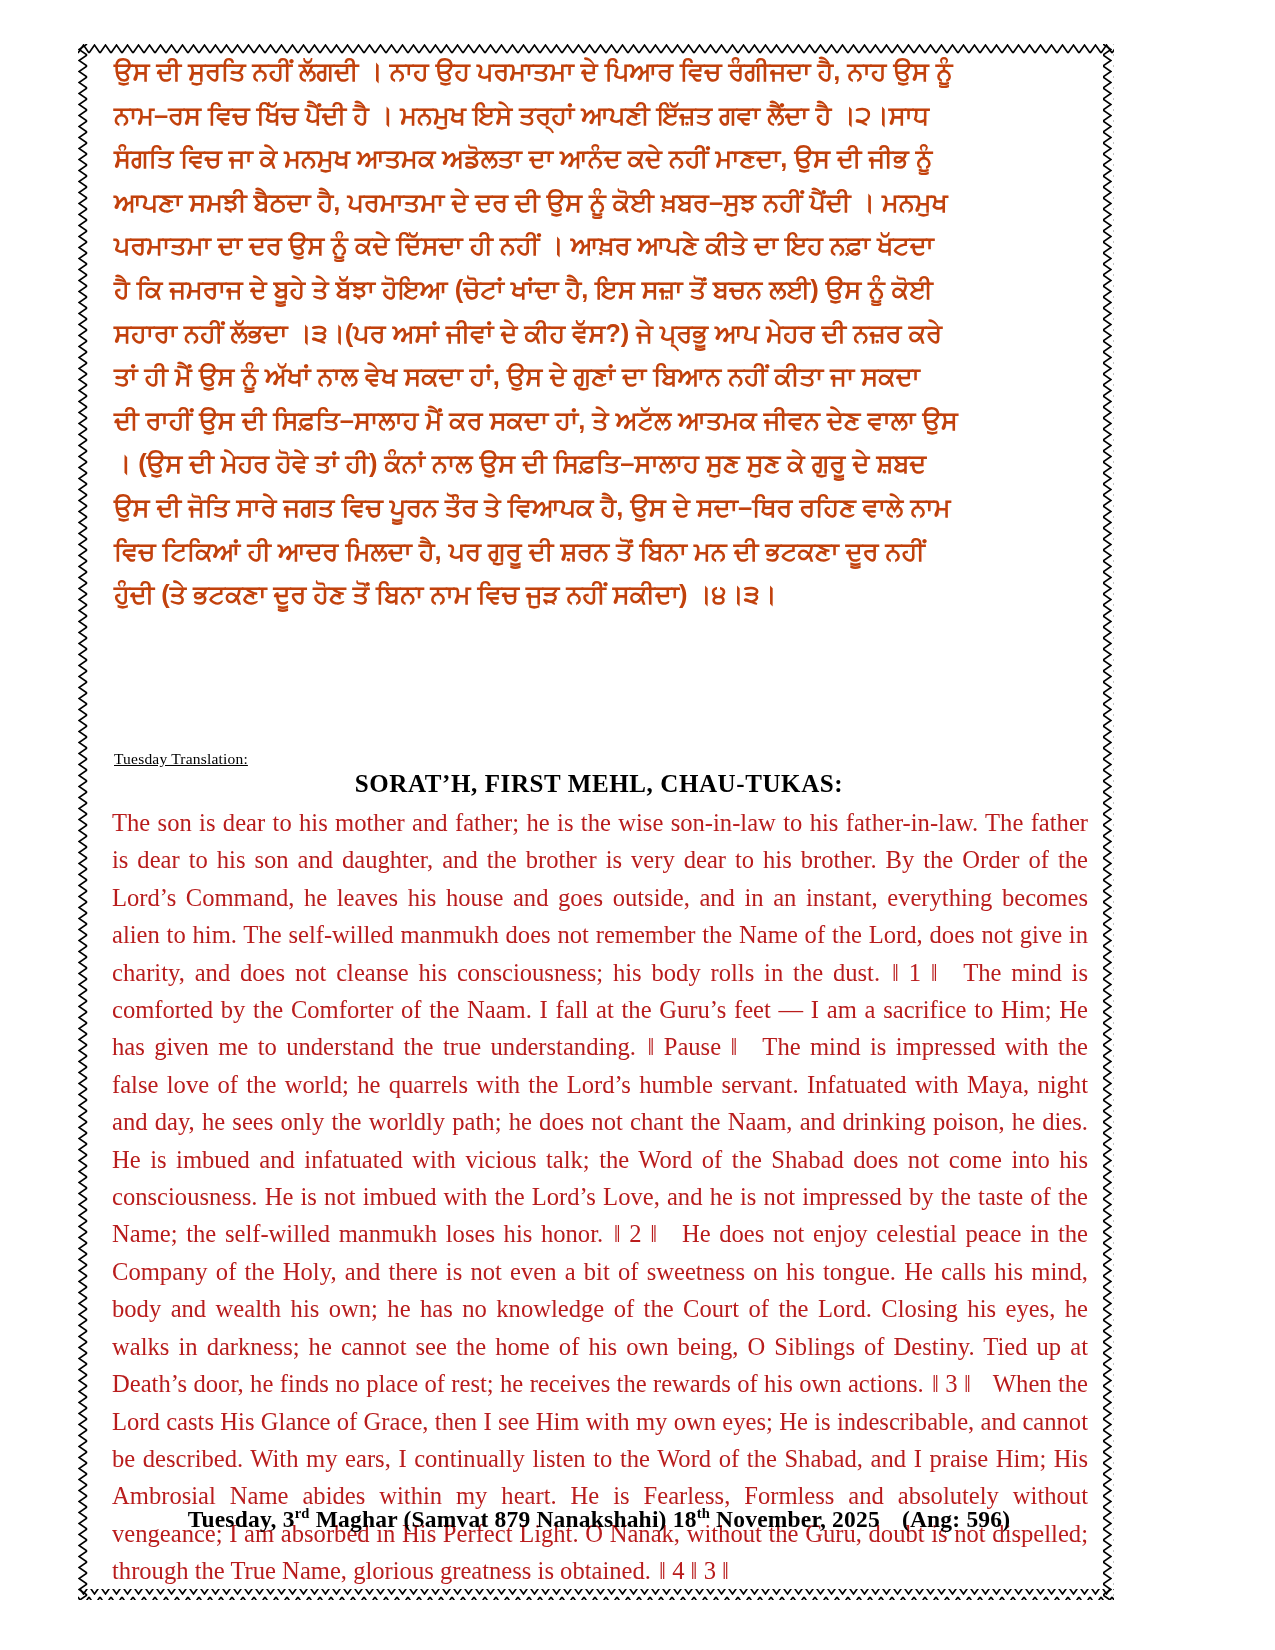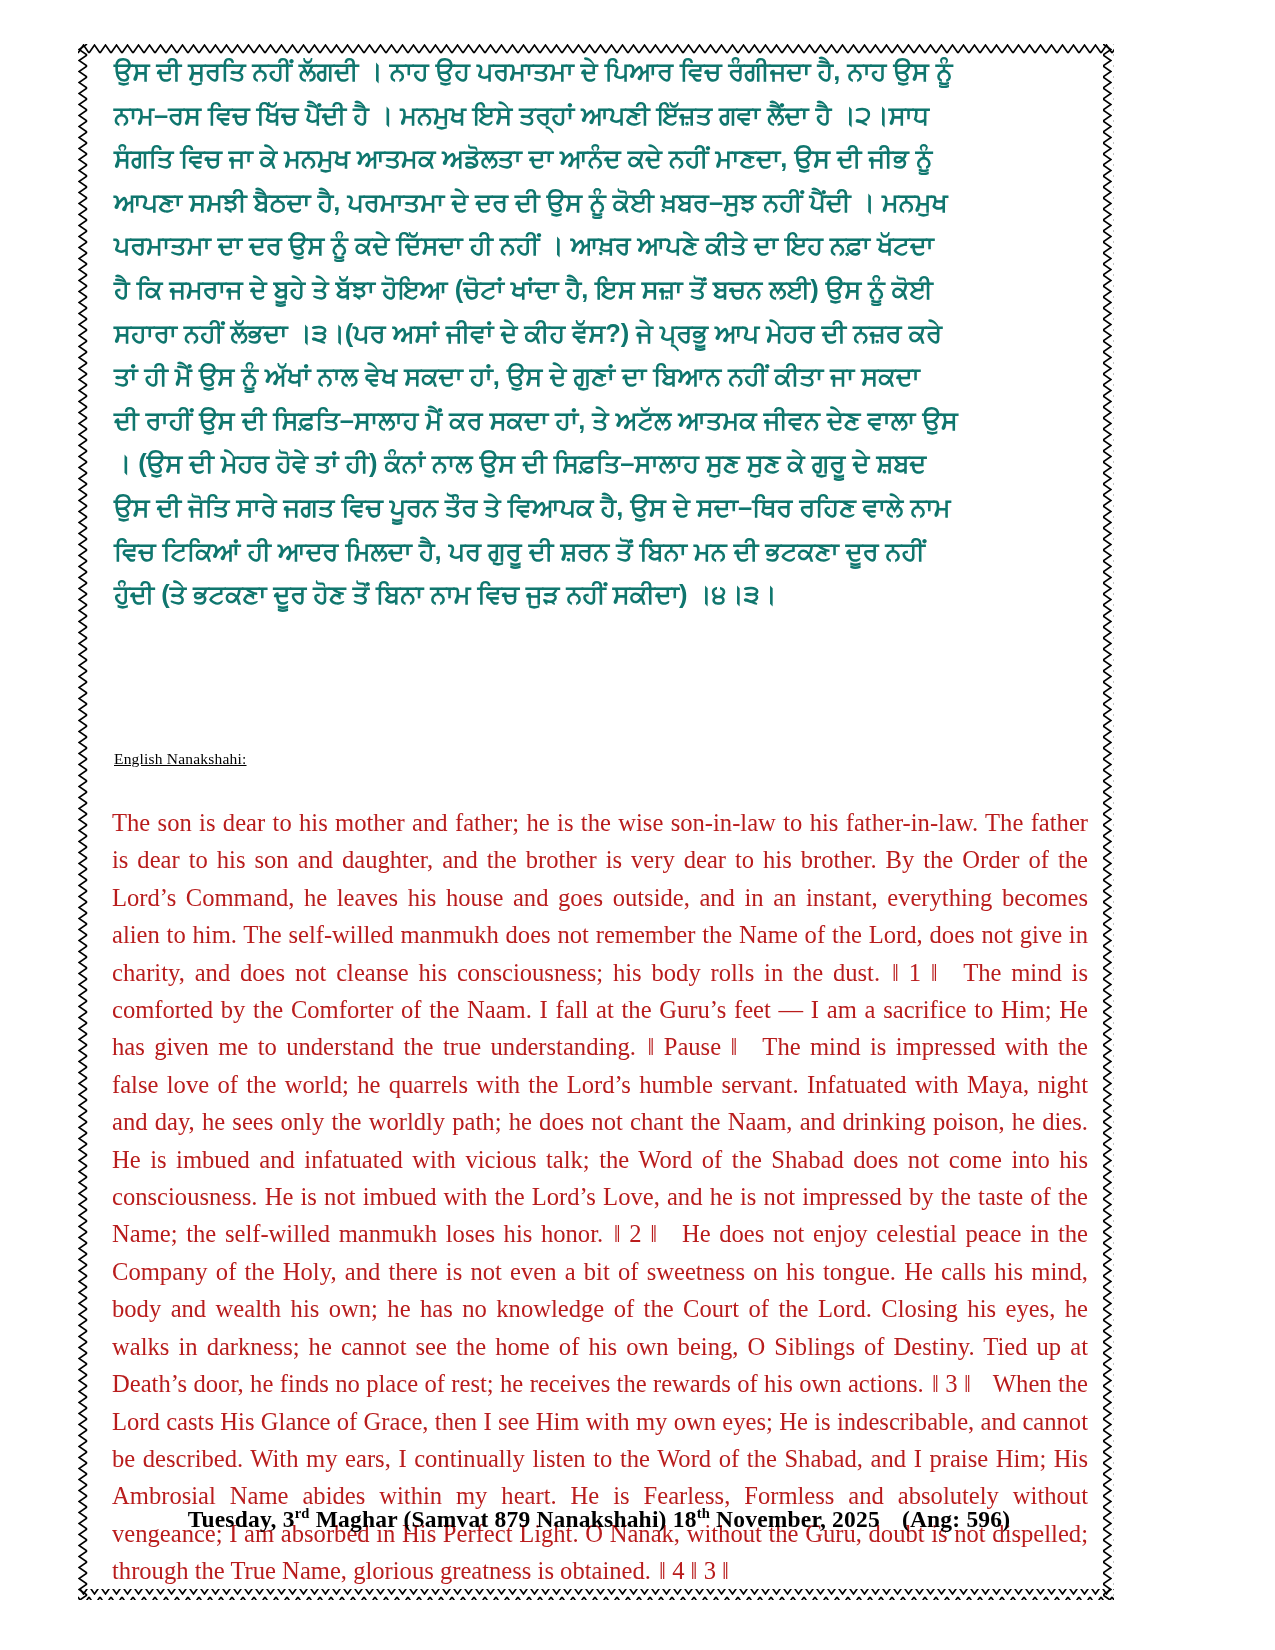--- a/index.html
+++ b/index.html
@@ -47,21 +47,21 @@
     left: 18px;
     top: 2px;
     width: 988px;
     font-family: "Liberation Sans", "DejaVu Sans", sans-serif;
     font-weight: bold;
     font-size: 25.5px;
     line-height: 43.6px;
     letter-spacing: 0px;
     text-align: justify;
     text-justify: inter-word;
-    color: #0f766e;
+    color: #c2410c;
   }
   #gurmukhi-block .gline {
     display: block;
     white-space: nowrap;
     text-align: justify;
   }
   #gurmukhi-block .gline::after {
     content: "";
     display: inline-block;
     width: 100%;
@@ -168,22 +168,23 @@
     <span class="gline">ਹੈ ਕਿ ਜਮਰਾਜ ਦੇ ਬੂਹੇ ਤੇ ਬੱਝਾ ਹੋਇਆ (ਚੋਟਾਂ ਖਾਂਦਾ ਹੈ, ਇਸ ਸਜ਼ਾ ਤੋਂ ਬਚਨ ਲਈ) ਉਸ ਨੂੰ ਕੋਈ</span>
     <span class="gline">ਸਹਾਰਾ ਨਹੀਂ ਲੱਭਦਾ ।੩।(ਪਰ ਅਸਾਂ ਜੀਵਾਂ ਦੇ ਕੀਹ ਵੱਸ?) ਜੇ ਪ੍ਰਭੂ ਆਪ ਮੇਹਰ ਦੀ ਨਜ਼ਰ ਕਰੇ</span>
     <span class="gline">ਤਾਂ ਹੀ ਮੈਂ ਉਸ ਨੂੰ ਅੱਖਾਂ ਨਾਲ ਵੇਖ ਸਕਦਾ ਹਾਂ, ਉਸ ਦੇ ਗੁਣਾਂ ਦਾ ਬਿਆਨ ਨਹੀਂ ਕੀਤਾ ਜਾ ਸਕਦਾ</span>
     <span class="gline">ਦੀ ਰਾਹੀਂ ਉਸ ਦੀ ਸਿਫ਼ਤਿ–ਸਾਲਾਹ ਮੈਂ ਕਰ ਸਕਦਾ ਹਾਂ, ਤੇ ਅਟੱਲ ਆਤਮਕ ਜੀਵਨ ਦੇਣ ਵਾਲਾ ਉਸ</span>
     <span class="gline">। (ਉਸ ਦੀ ਮੇਹਰ ਹੋਵੇ ਤਾਂ ਹੀ) ਕੰਨਾਂ ਨਾਲ ਉਸ ਦੀ ਸਿਫ਼ਤਿ–ਸਾਲਾਹ ਸੁਣ ਸੁਣ ਕੇ ਗੁਰੂ ਦੇ ਸ਼ਬਦ</span>
     <span class="gline">ਉਸ ਦੀ ਜੋਤਿ ਸਾਰੇ ਜਗਤ ਵਿਚ ਪੂਰਨ ਤੌਰ ਤੇ ਵਿਆਪਕ ਹੈ, ਉਸ ਦੇ ਸਦਾ–ਥਿਰ ਰਹਿਣ ਵਾਲੇ ਨਾਮ</span>
     <span class="gline">ਵਿਚ ਟਿਕਿਆਂ ਹੀ ਆਦਰ ਮਿਲਦਾ ਹੈ, ਪਰ ਗੁਰੂ ਦੀ ਸ਼ਰਨ ਤੋਂ ਬਿਨਾ ਮਨ ਦੀ ਭਟਕਣਾ ਦੂਰ ਨਹੀਂ</span>
     <span class="gline last">ਹੁੰਦੀ (ਤੇ ਭਟਕਣਾ ਦੂਰ ਹੋਣ ਤੋਂ ਬਿਨਾ ਨਾਮ ਵਿਚ ਜੁੜ ਨਹੀਂ ਸਕੀਦਾ) ।੪।੩।</span>
   </div>
 
-  <div id="english-translation-label">English Nanakshahi:</div>
+  <div id="english-translation-label">Tuesday Translation:</div>
 
+  <div id="shabad-title">SORAT’H,  FIRST MEHL,  CHAU-TUKAS:</div>
 
   <div id="english-body">
     <span>The son is dear to his mother and father; he is the wise son-in-law to his father-in-law. The father is dear to his son and daughter, and the brother is very dear to his brother. By the Order of the Lord’s Command, he leaves his house and goes outside, and in an instant, everything becomes alien to him. The self-willed manmukh does not remember the Name of the Lord, does not give in charity, and does not cleanse his consciousness; his body rolls in the dust. </span><span class="pm">‖ 1 ‖</span><span class="gap"></span><span> The mind is comforted by the Comforter of the Naam. I fall at the Guru’s feet — I am a sacrifice to Him; He has given me to understand the true understanding. </span><span class="pm">‖ Pause ‖</span><span class="gap"></span><span> The mind is impressed with the false love of the world; he quarrels with the Lord’s humble servant. Infatuated with Maya, night and day, he sees only the worldly path; he does not chant the Naam, and drinking poison, he dies. He is imbued and infatuated with vicious talk; the Word of the Shabad does not come into his consciousness. He is not imbued with the Lord’s Love, and he is not impressed by the taste of the Name; the self-willed manmukh loses his honor. </span><span class="pm">‖ 2 ‖</span><span class="gap"></span><span> He does not enjoy celestial peace in the Company of the Holy, and there is not even a bit of sweetness on his tongue. He calls his mind, body and wealth his own; he has no knowledge of the Court of the Lord. Closing his eyes, he walks in darkness; he cannot see the home of his own being, O Siblings of Destiny. Tied up at Death’s door, he finds no place of rest; he receives the rewards of his own actions. </span><span class="pm">‖ 3 ‖</span><span class="gap"></span><span> When the Lord casts His Glance of Grace, then I see Him with my own eyes; He is indescribable, and cannot be described. With my ears, I continually listen to the Word of the Shabad, and I praise Him; His Ambrosial Name abides within my heart. He is Fearless, Formless and absolutely without vengeance; I am absorbed in His Perfect Light. O Nanak, without the Guru, doubt is not dispelled; through the True Name, glorious greatness is obtained. </span><span class="pm">‖ 4 ‖ 3 ‖</span>
   </div>
 
   <div id="footer-line">
     <span>Tuesday,</span>
     <span>3</span><sup>rd</sup>
     <span>Maghar (Samvat 879 Nanakshahi)</span>
     <span>18</span><sup>th</sup>

